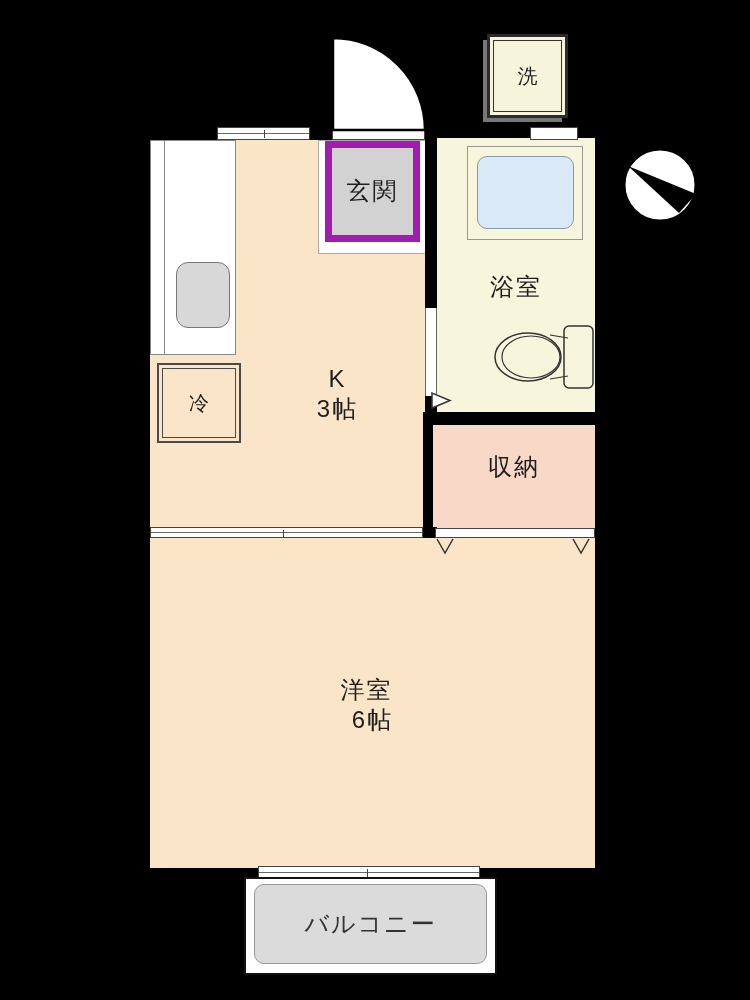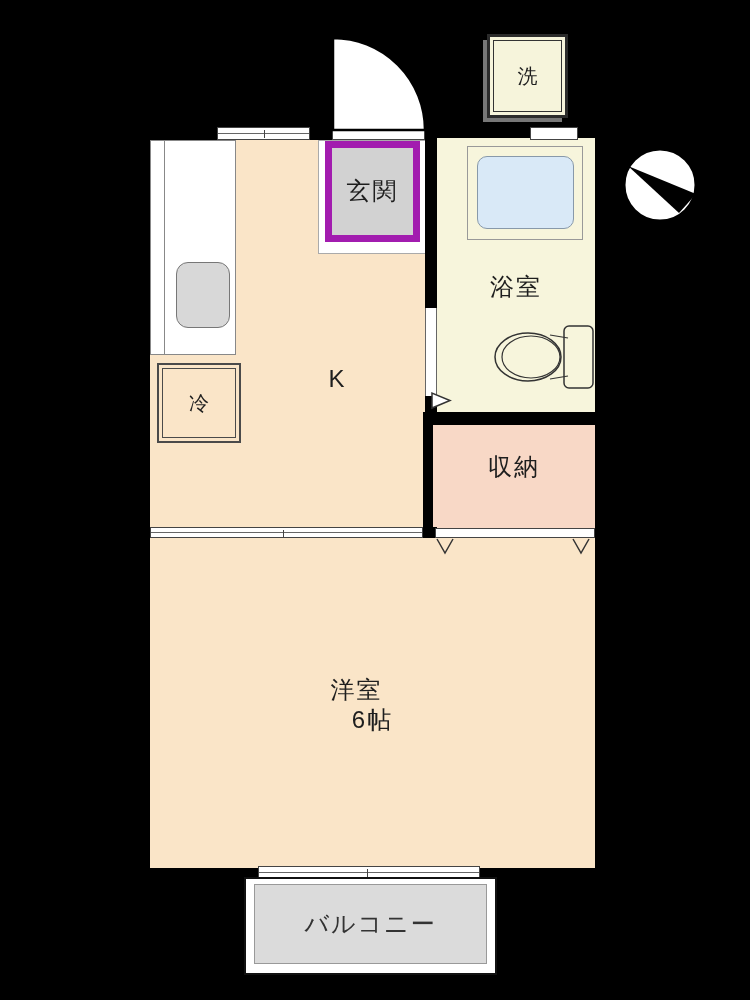--- a/index.html
+++ b/index.html
@@ -117,23 +117,24 @@
   <svg class="abs" style="left:619px;top:144px;" width="82" height="82" viewBox="0 0 82 82">
     <circle cx="41" cy="41" r="36" fill="#fff" stroke="#000" stroke-width="3"></circle>
     <polygon points="9,22 77,50 60,69" fill="#000"></polygon>
   </svg>
 
   <div class="window" style="left:258px;top:866px;width:222px;height:12px;">
     <div class="mid"></div>
     <div class="tick" style="left:108px;"></div>
   </div>
   <div class="abs balcony-outer" style="left:244px;top:877px;width:253px;height:98px;"></div>
-  <div class="abs balcony-inner" style="left:254px;top:884px;width:233px;height:80px;">
+  <div class="abs balcony-inner" style="left:254px;top:884px;width:233px;height:80px;border-radius:10px;">
     <span class="label" style="position:static;color:#333;">バルコニー</span>
   </div>
 
   <div class="label" style="left:270px;top:365px;width:135px;">K</div>
+  <div class="label" style="left:270px;top:395px;width:135px;">3帖</div>
   <div class="label" style="left:437px;top:273px;width:158px;">浴室</div>
   <div class="label" style="left:433px;top:453px;width:162px;">収納</div>
-  <div class="label" style="left:134px;top:676px;width:445px;">洋室</div>
+  <div class="label" style="left:144px;top:676px;width:445px;">洋室</div>
   <div class="label" style="left:150px;top:706px;width:445px;">6帖</div>
 
 </div>
 
 </body></html>

